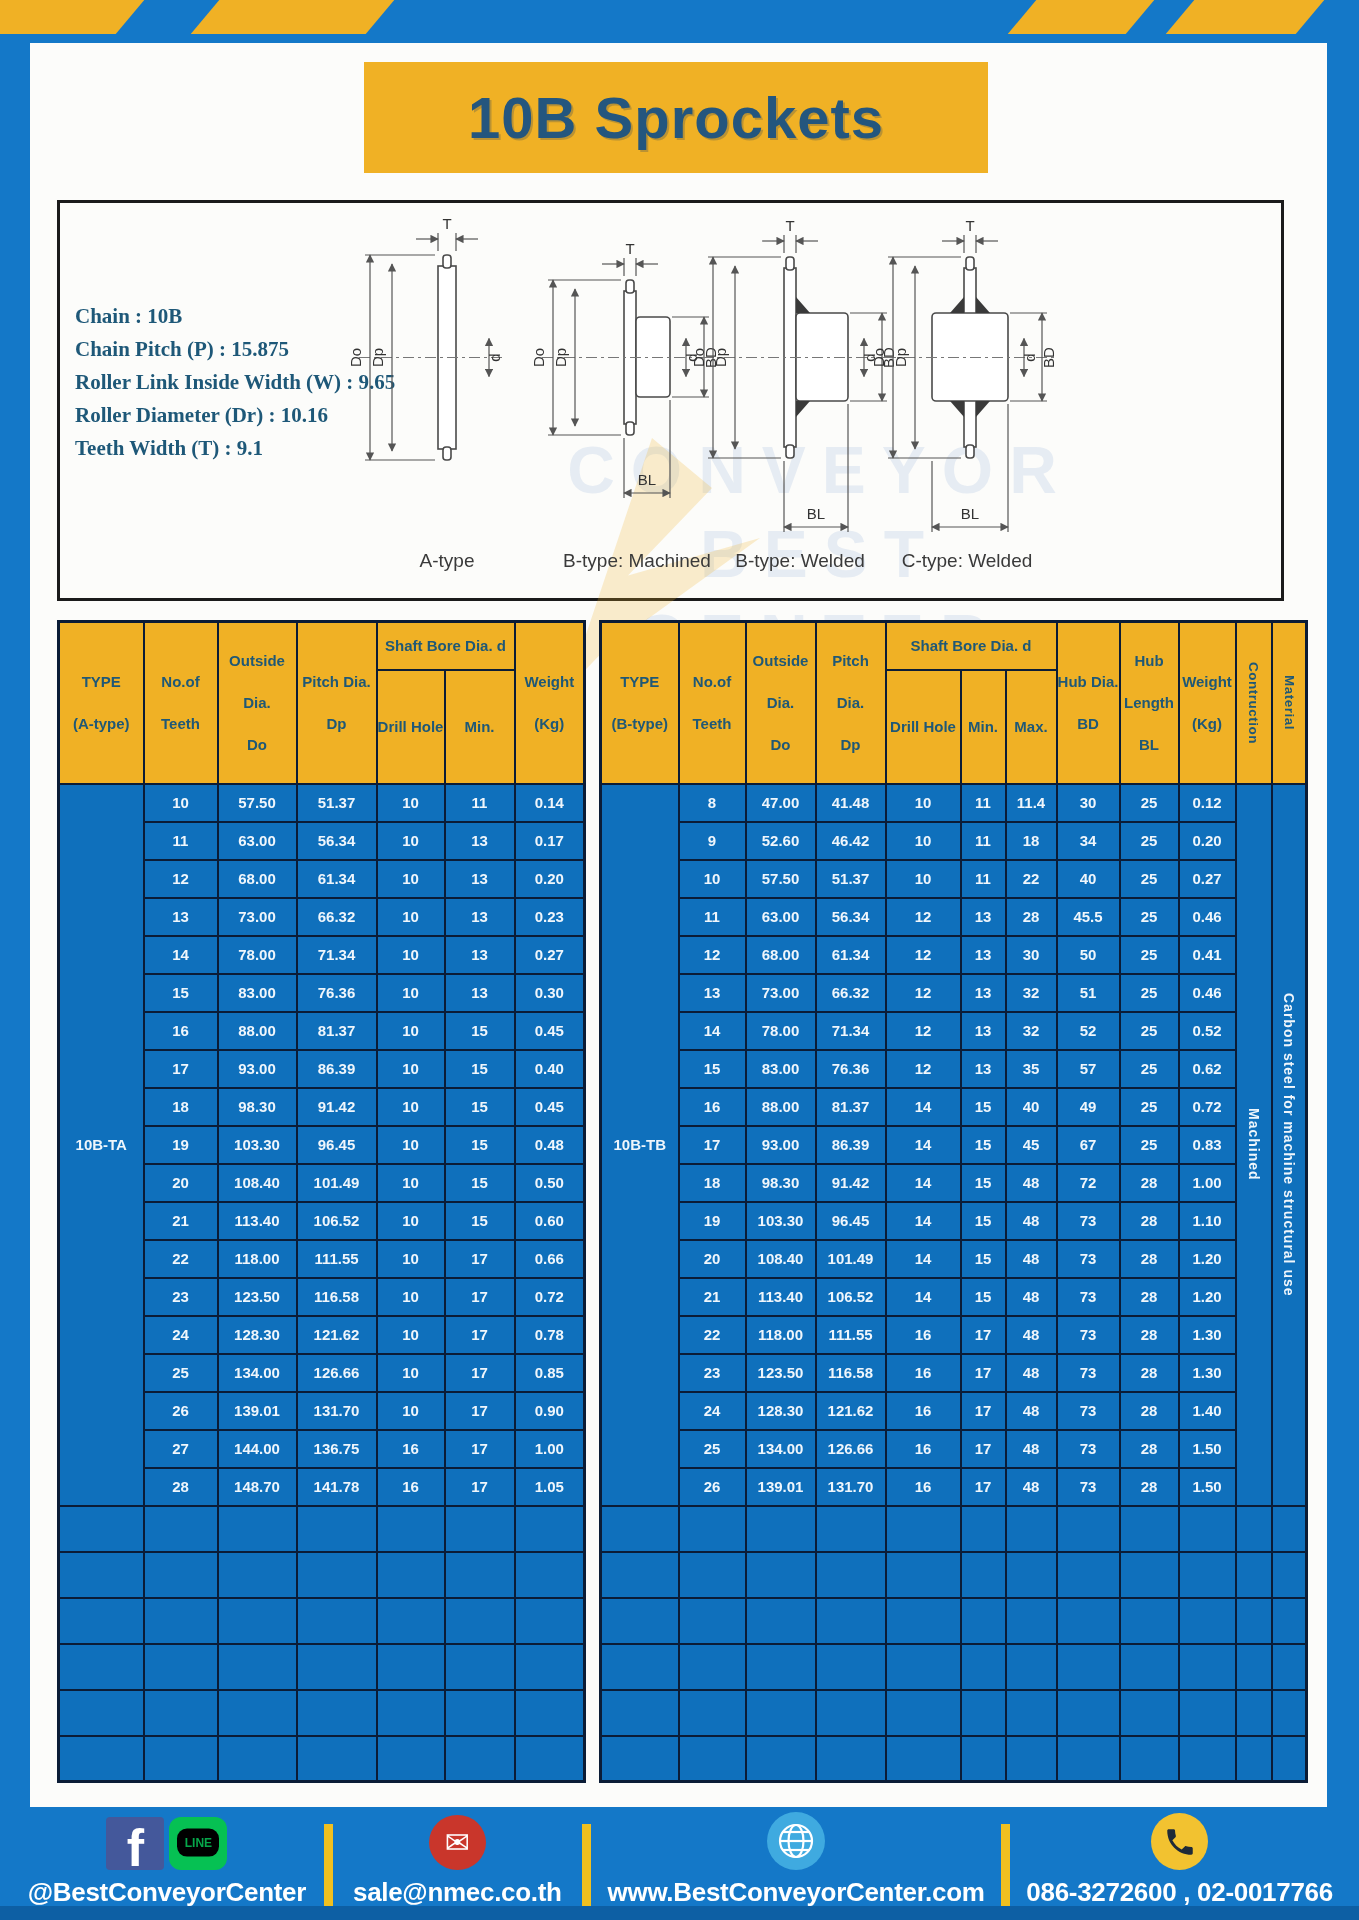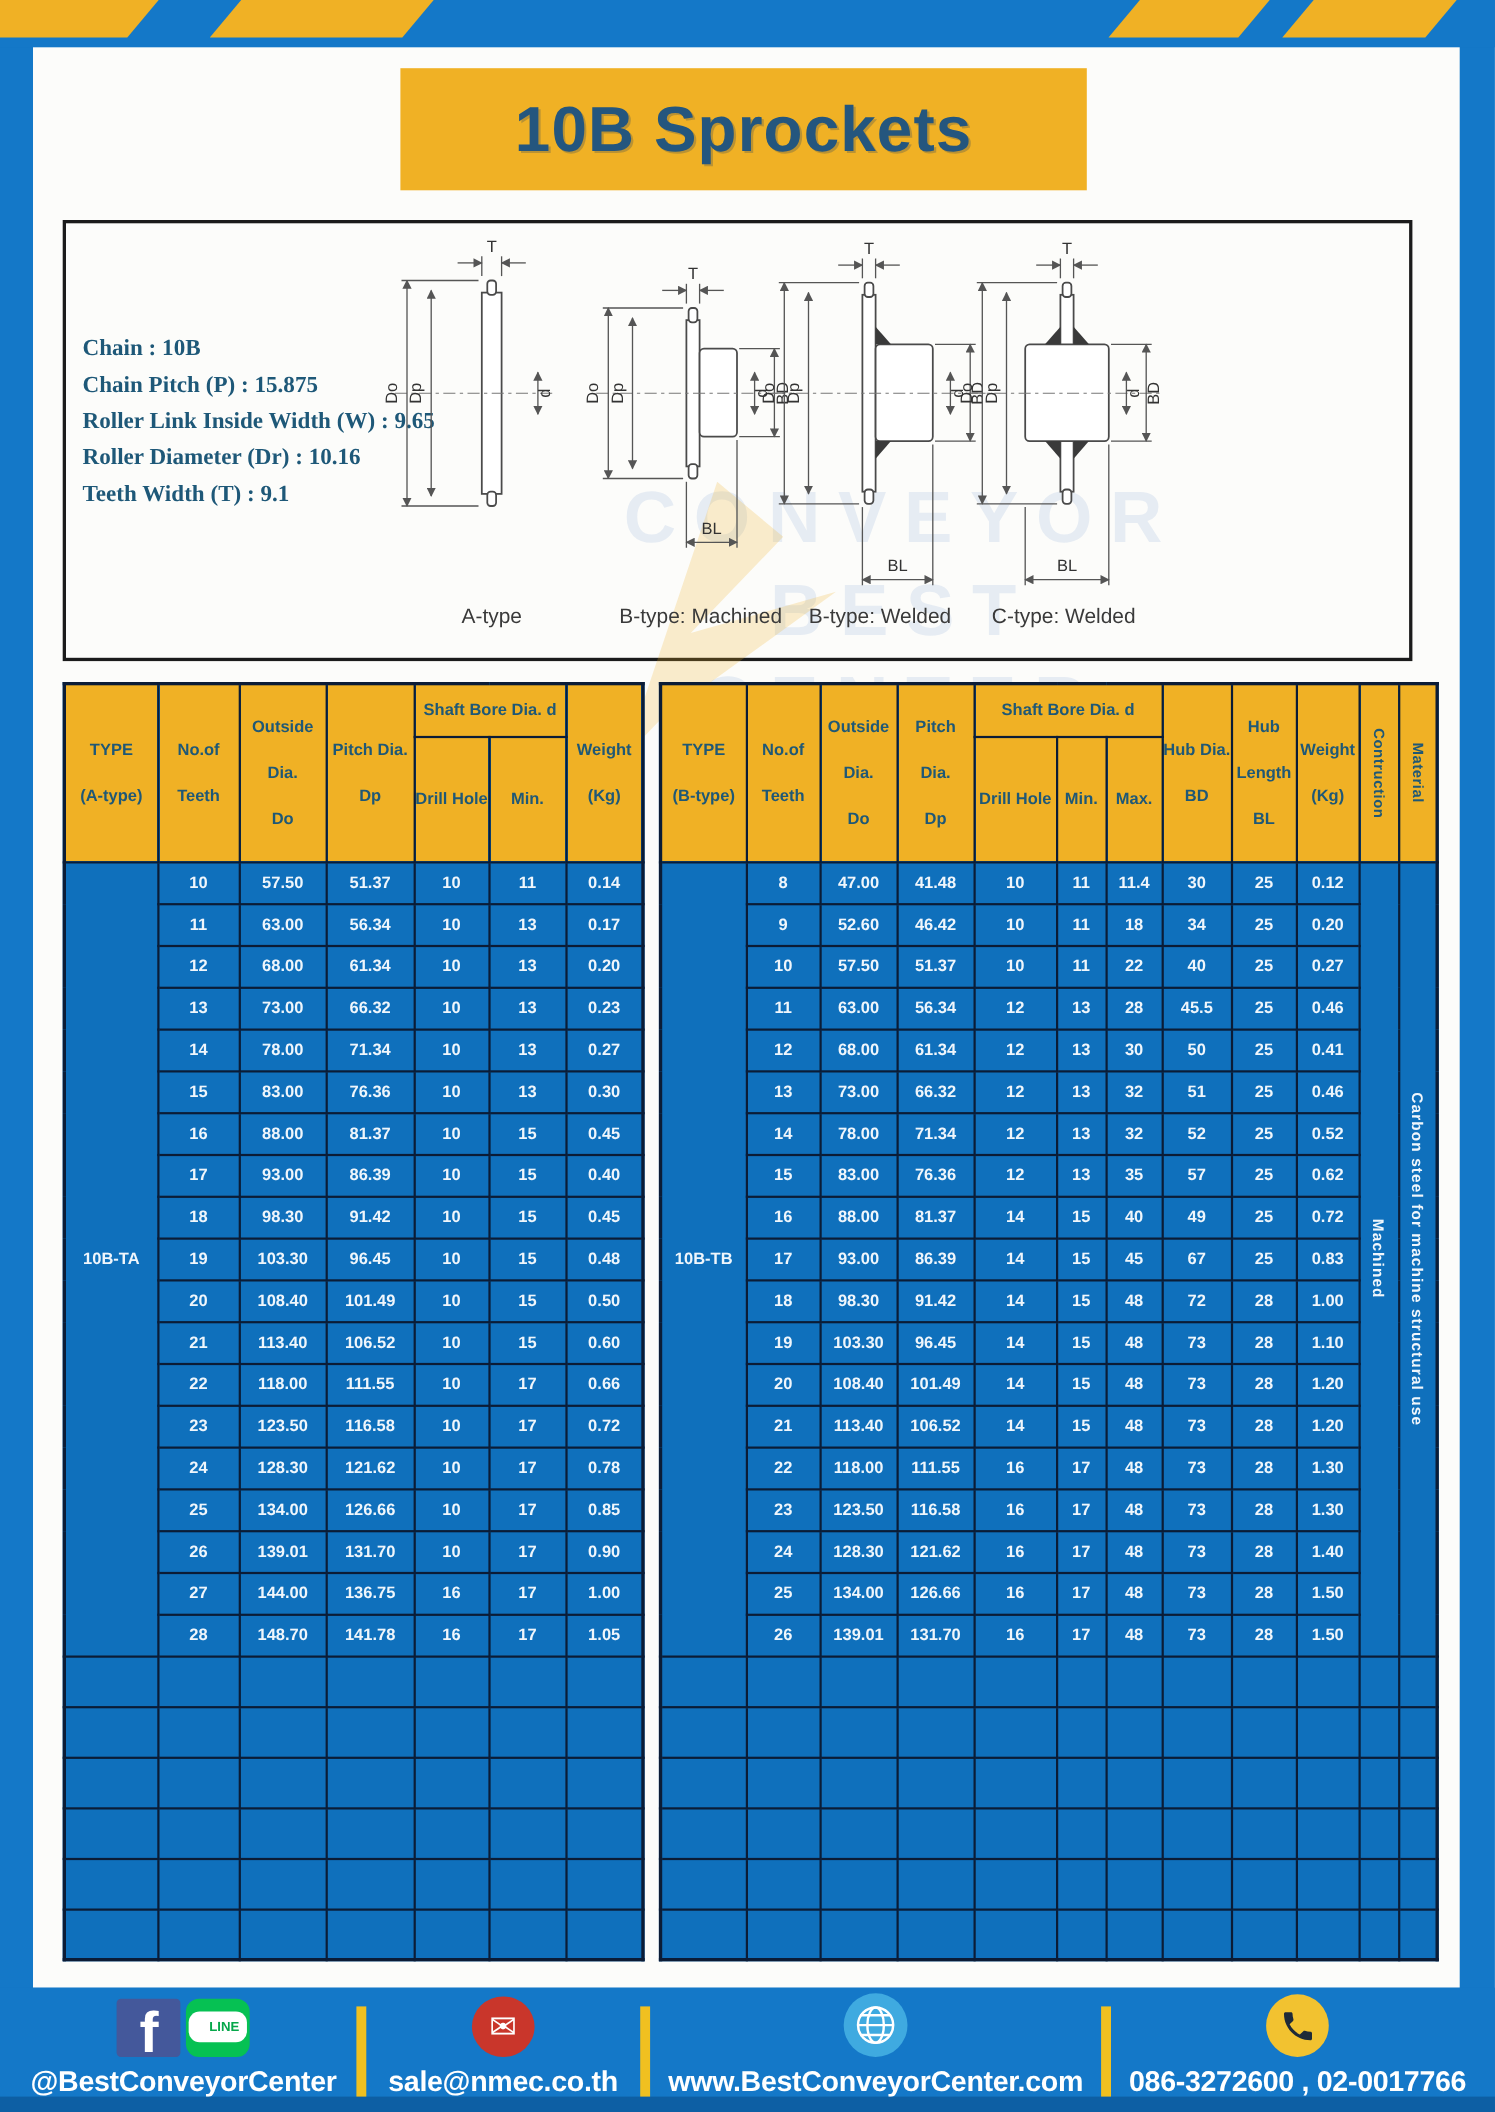--- a/index.html
+++ b/index.html
@@ -68,23 +68,23 @@
   .f-sec{display:flex;flex-direction:column;align-items:center;gap:7px;}
   .f-sec.w1{flex-basis:315px;} .f-sec.w2{flex-basis:250px;} .f-sec.w3{flex-basis:412px;} .f-sec.w4{flex-basis:340px;}
   .f-div{width:9px;height:84px;background:#F0C020;}
   .f-label{font-size:26px;font-weight:bold;color:#fff;white-space:nowrap;letter-spacing:-0.3px;}
   .f-icons{display:flex;gap:5px;align-items:flex-end;}
   .fb-icon{width:58px;height:53px;background:#44589B;border-radius:4px;position:relative;overflow:hidden;}
   .fb-icon span{position:absolute;left:50%;bottom:-8px;transform:translateX(-50%);
                 color:#fff;font-size:52px;font-weight:bold;}
   .line-icon{width:58px;height:53px;background:#06C153;border-radius:12px;position:relative;}
   .line-bubble{position:absolute;left:50%;top:50%;transform:translate(-50%,-55%);
-               background:#ffffff;border-radius:10px;width:42px;height:28px;
+               background:#000000;border-radius:10px;width:42px;height:28px;
                display:flex;align-items:center;justify-content:center;
-               color:#06A74A;font-size:12px;font-weight:800;padding-left:11px;}
+               color:#06A74A;font-size:12px;font-weight:800;}
   .mail-icon{width:57px;height:55px;background:#C9362B;border-radius:50%;
              display:flex;align-items:center;justify-content:center;color:#fff;font-size:30px;}
   .globe-icon{width:58px;height:58px;background:#3FAAE0;border-radius:50%;
               display:flex;align-items:center;justify-content:center;}
   .phone-icon{width:57px;height:57px;background:#F2C230;border-radius:50%;
               display:flex;align-items:center;justify-content:center;}
 </style>
 </head>
 <body>
 

